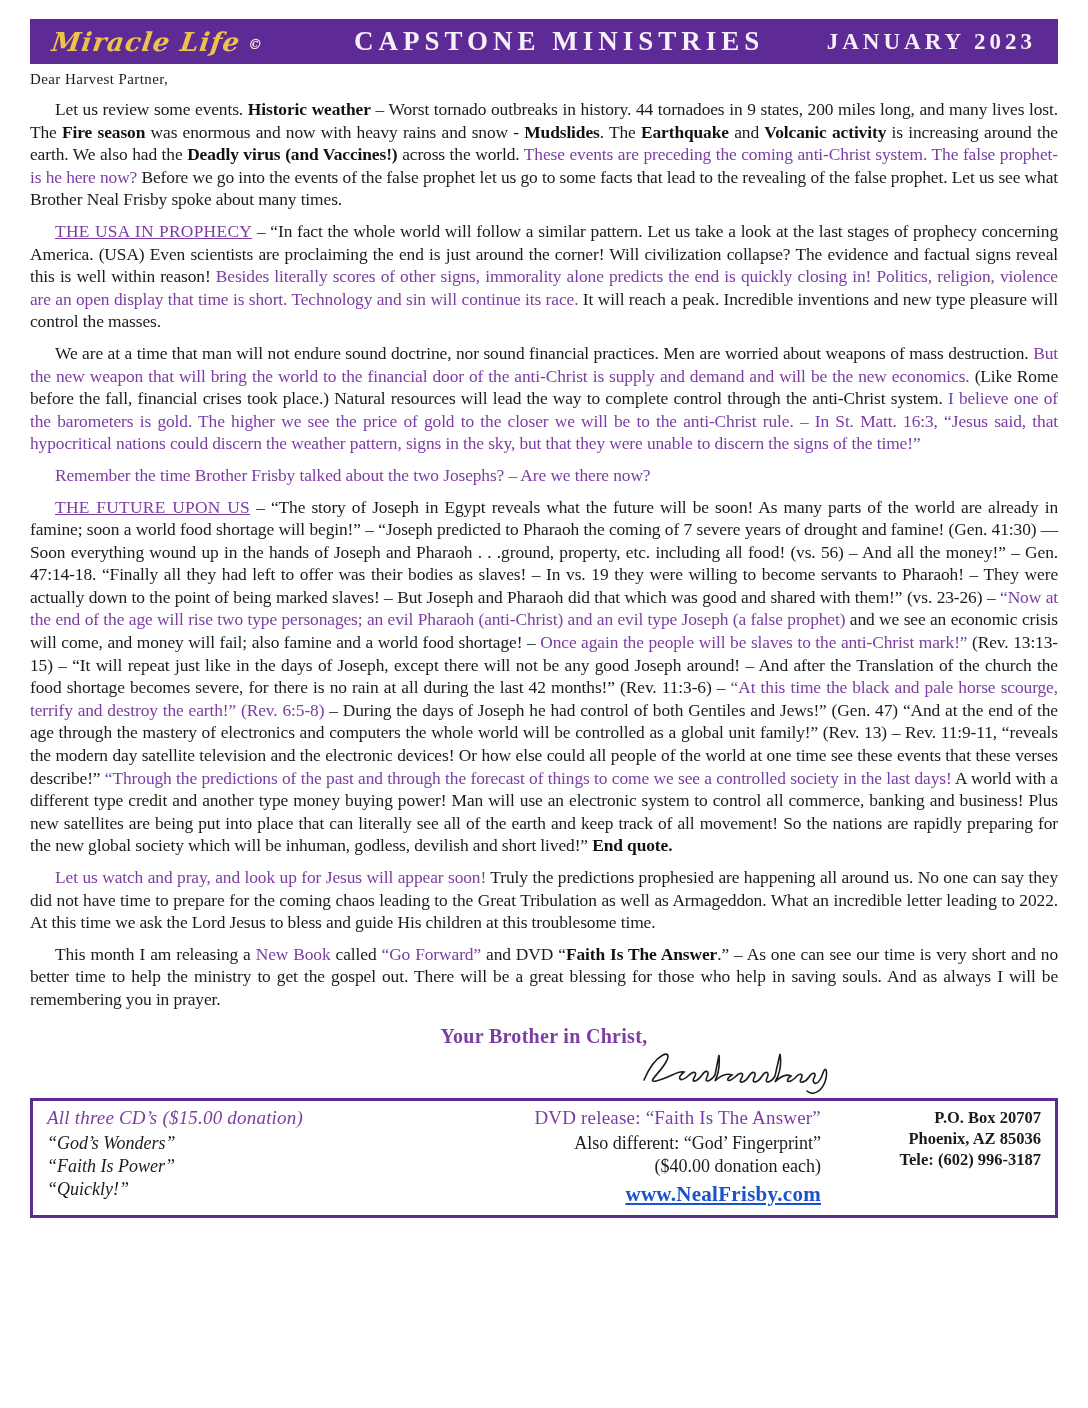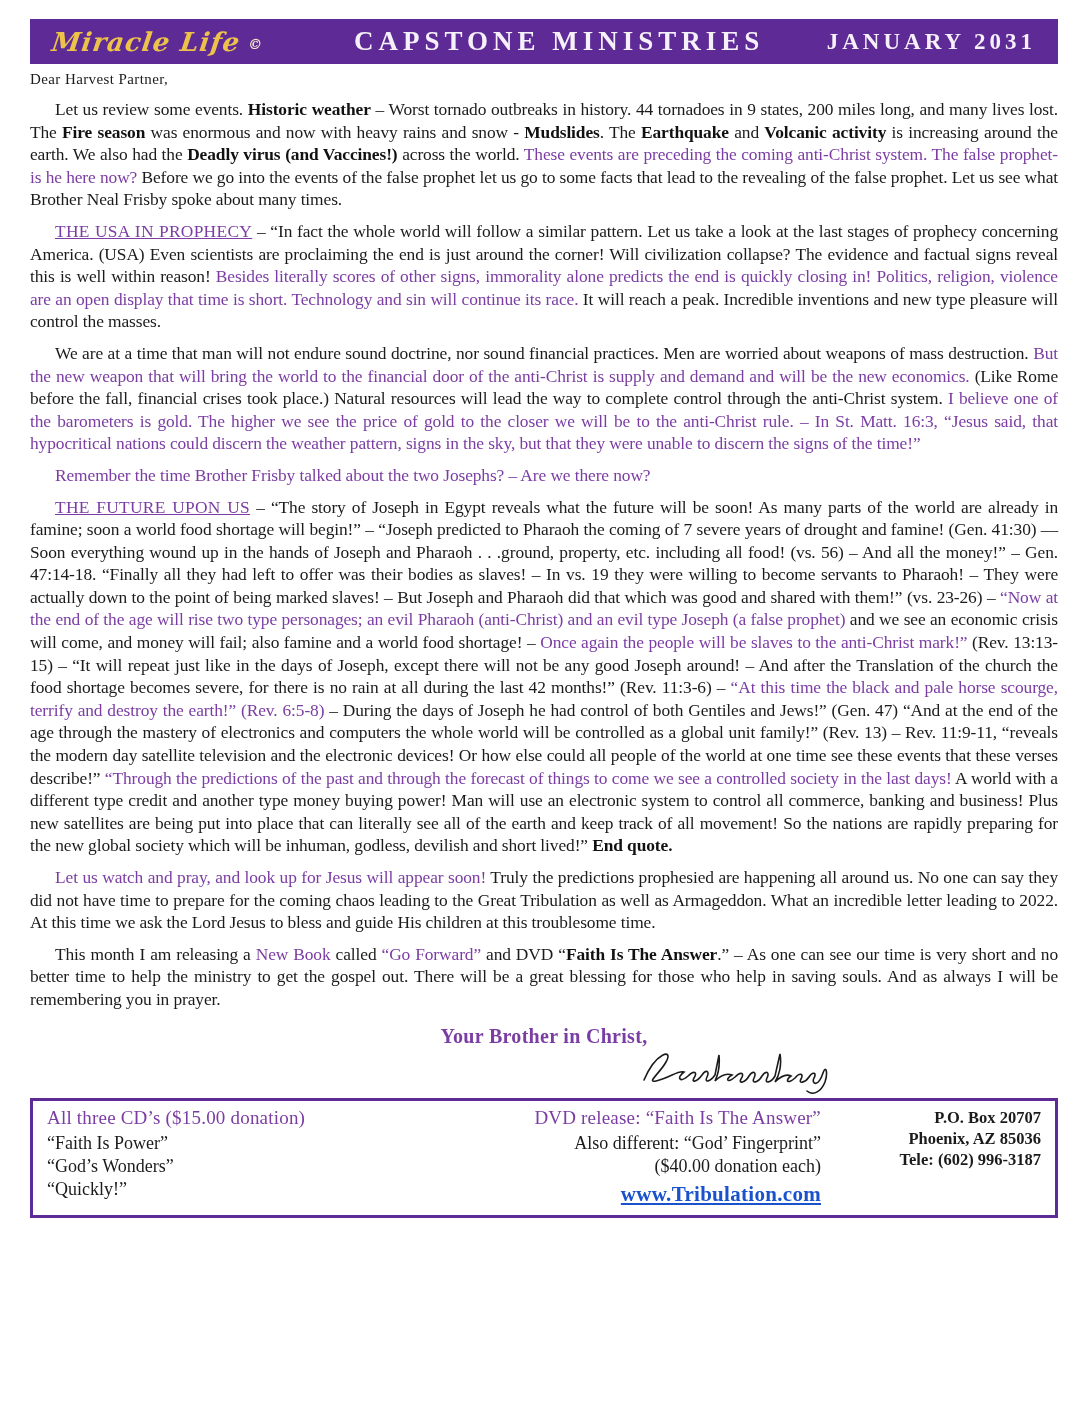--- a/index.html
+++ b/index.html
@@ -50,21 +50,21 @@
   
   .footer-box{
     border:3px solid #5e2b96;
     margin-top:4px;
     padding:6px 14px 8px 14px;
     display:grid;
     grid-template-columns:400px 1fr 220px;
     box-sizing:border-box;
     min-height:112px;
   }
-  .fb-col-left{font-size:18px;}
+  .fb-col-left{font-size:18px;font-style:italic;}
   .fb-head{color:#7b3da3;font-size:19px;margin-bottom:3px;letter-spacing:.2px;}
   .fb-line{color:#1b1b1b;line-height:23px;}
   .fb-col-center{text-align:right;font-size:18px;}
   .fb-col-center .fb-head{font-size:19px;}
   .weblink{
     display:inline-block;margin-top:4px;
     color:#1a52cc;font-weight:bold;font-size:21px;
     text-decoration:underline;letter-spacing:.3px;
   }
   .fb-col-right{
@@ -75,21 +75,21 @@
 </head>
 <body>
 
 <div class="page">
 
   <div class="banner">
     <div class="logo">
       <span>Miracle Life</span><span class="copy">©</span>
     </div>
     <div class="banner-title">CAPSTONE MINISTRIES</div>
-    <div class="banner-date">JANUARY 2031</div>
+    <div class="banner-date">JANUARY 2023</div>
   </div>
 
   <div class="salutation">Dear Harvest Partner,</div>
 
   <div>
       <p class="para indent"><span class="run-n">Let us review some events. </span><span class="run-b">Historic weather</span><span class="run-n"> – Worst tornado outbreaks in history. 44 tornadoes in 9 states, 200 miles long, and many lives lost. The </span><span class="run-b">Fire season</span><span class="run-n"> was enormous and now with heavy rains and snow - </span><span class="run-b">Mudslides</span><span class="run-n">. The </span><span class="run-b">Earthquake</span><span class="run-n"> and </span><span class="run-b">Volcanic activity</span><span class="run-n"> is increasing around the earth. We also had the </span><span class="run-b">Deadly virus (and Vaccines!)</span><span class="run-n"> across the world. </span><span class="run-p">These events are preceding the coming anti-Christ system. The false prophet- is he here now?</span><span class="run-n"> Before we go into the events of the false prophet let us go to some facts that lead to the revealing of the false prophet. Let us see what Brother Neal Frisby spoke about many times.</span></p>
       <p class="para indent"><span class="run-pu">THE USA IN PROPHECY</span><span class="run-n"> – “In fact the whole world will follow a similar pattern. Let us take a look at the last stages of prophecy concerning America. (USA) Even scientists are proclaiming the end is just around the corner! Will civilization collapse? The evidence and factual signs reveal this is well within reason! </span><span class="run-p">Besides literally scores of other signs, immorality alone predicts the end is quickly closing in! Politics, religion, violence are an open display that time is short. Technology and sin will continue its race.</span><span class="run-n"> It will reach a peak. Incredible inventions and new type pleasure will control the masses.</span></p>
       <p class="para indent"><span class="run-n">We are at a time that man will not endure sound doctrine, nor sound financial practices. Men are worried about weapons of mass destruction. </span><span class="run-p">But the new weapon that will bring the world to the financial door of the anti-Christ is supply and demand and will be the new economics.</span><span class="run-n"> (Like Rome before the fall, financial crises took place.) Natural resources will lead the way to complete control through the anti-Christ system. </span><span class="run-p">I believe one of the barometers is gold. The higher we see the price of gold to the closer we will be to the anti-Christ rule. – In St. Matt. 16:3, “Jesus said, that hypocritical nations could discern the weather pattern, signs in the sky, but that they were unable to discern the signs of the time!”</span></p>
       <p class="para indent"><span class="run-p">Remember the time Brother Frisby talked about the two Josephs? – Are we there now?</span></p>
       <p class="para indent"><span class="run-pu">THE FUTURE UPON US</span><span class="run-n"> – “The story of Joseph in Egypt reveals what the future will be soon! As many parts of the world are already in famine; soon a world food shortage will begin!” – “Joseph predicted to Pharaoh the coming of 7 severe years of drought and famine! (Gen. 41:30) ––Soon everything wound up in the hands of Joseph and Pharaoh . . .ground, property, etc. including all food! (vs. 56) – And all the money!” – Gen. 47:14-18. “Finally all they had left to offer was their bodies as slaves! – In vs. 19 they were willing to become servants to Pharaoh! – They were actually down to the point of being marked slaves! – But Joseph and Pharaoh did that which was good and shared with them!” (vs. 23-26) – </span><span class="run-p">“Now at the end of the age will rise two type personages; an evil Pharaoh (anti-Christ) and an evil type Joseph (a false prophet)</span><span class="run-n"> and we see an economic crisis will come, and money will fail; also famine and a world food shortage! – </span><span class="run-p">Once again the people will be slaves to the anti-Christ mark!”</span><span class="run-n"> (Rev. 13:13-15) – “It will repeat just like in the days of Joseph, except there will not be any good Joseph around! – And after the Translation of the church the food shortage becomes severe, for there is no rain at all during the last 42 months!” (Rev. 11:3-6) – </span><span class="run-p">“At this time the black and pale horse scourge, terrify and destroy the earth!” (Rev. 6:5-8)</span><span class="run-n"> – During the days of Joseph he had control of both Gentiles and Jews!” (Gen. 47) “And at the end of the age through the mastery of electronics and computers the whole world will be controlled as a global unit family!” (Rev. 13) – Rev. 11:9-11, “reveals the modern day satellite television and the electronic devices! Or how else could all people of the world at one time see these events that these verses describe!” </span><span class="run-p">“Through the predictions of the past and through the forecast of things to come we see a controlled society in the last days!</span><span class="run-n"> A world with a different type credit and another type money buying power! Man will use an electronic system to control all commerce, banking and business! Plus new satellites are being put into place that can literally see all of the earth and keep track of all movement! So the nations are rapidly preparing for the new global society which will be inhuman, godless, devilish and short lived!” </span><span class="run-b">End quote.</span></p>
@@ -101,29 +101,29 @@
 
   <div class="signature">
     <svg width="260" height="52" viewBox="0 0 260 52">
       <path d="M14 38 C 26 10 44 6 36 20 C 30 31 16 41 26 39 C 40 36 48 28 54 30 C 46 36 50 41 58 34 C 64 28 68 30 64 36 C 61 41 67 40 72 33 C 76 27 80 29 77 35 C 74 41 80 40 85 33 L 89 13 C 90 24 88 33 85 39 C 91 33 97 31 102 33 C 95 37 97 42 105 35 C 111 29 115 31 111 37 C 108 42 115 41 119 34 C 123 28 127 30 124 36 C 121 42 128 41 132 34 C 136 28 140 30 137 36 C 134 42 141 41 145 34 L 150 12 C 152 23 149 34 145 40 C 151 34 157 32 161 34 C 155 38 157 43 165 36 C 170 30 174 32 171 37 C 168 42 175 41 179 35 C 183 29 187 31 184 36 C 181 42 188 46 193 31 C 196 22 198 31 195 40 C 191 50 183 54 177 49" stroke="#1b1b1b" stroke-width="1.6" fill="none" stroke-linecap="round"></path>
     </svg>
   </div>
 
   <div class="footer-box">
     <div class="fb-col-left">
       <div class="fb-head">All three CD’s ($15.00 donation)</div>
+      <div class="fb-line">“God’s Wonders”</div>
       <div class="fb-line">“Faith Is Power”</div>
-      <div class="fb-line">“God’s Wonders”</div>
       <div class="fb-line">“Quickly!”</div>
     </div>
     <div class="fb-col-center">
       <div class="fb-head">DVD release: “Faith Is The Answer”</div>
       <div class="fb-line">Also different: “God’ Fingerprint”</div>
       <div class="fb-line">($40.00 donation each)</div>
-      <a href="#" class="weblink">www.Tribulation.com</a>
+      <a href="#" class="weblink">www.NealFrisby.com</a>
     </div>
     <div class="fb-col-right">
       <div>P.O. Box 20707</div>
       <div>Phoenix, AZ 85036</div>
       <div>Tele: (602) 996-3187</div>
     </div>
   </div>
 
 </div>
 

